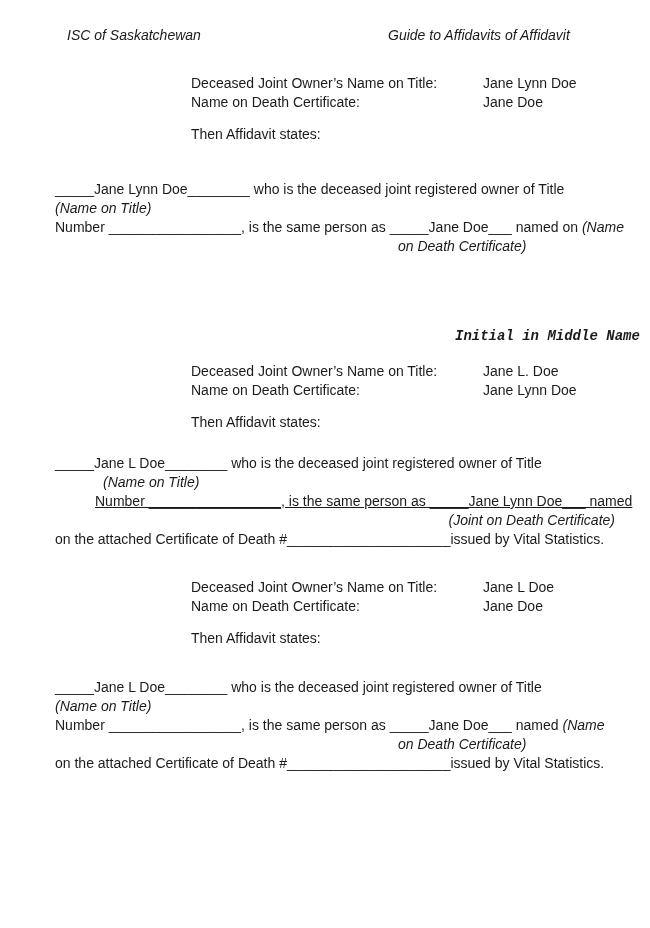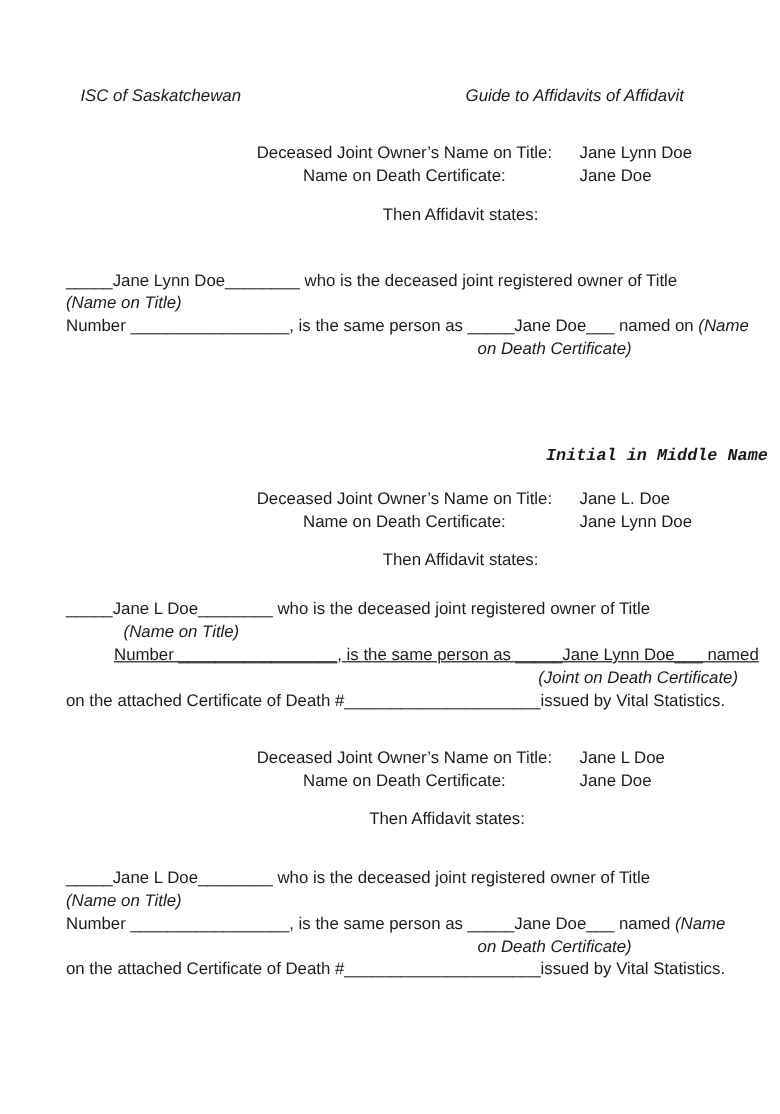--- a/index.html
+++ b/index.html
@@ -6,28 +6,28 @@
   .page {
     position: relative;
     width: 650px;
     height: 928px;
     background: #ffffff;
     color: #1b1b1b;
     font-family: "Liberation Sans", "DejaVu Sans", sans-serif;
     font-size: 14px;
     overflow: hidden;
   }
-  .abs { position: absolute; margin-top: 44px; }
+  .abs { position: absolute; }
   .it { font-style: italic; }
   .bold { font-weight: bold; }
 
   .header-left  { left: 67px;  top: 27px; white-space: nowrap; }
   .header-right { left: 388px; top: 27px; white-space: nowrap; }
 
-  .info-block { white-space: nowrap; text-align: center; }
+  .info-block { white-space: nowrap; }
   .info-row { line-height: 19px; display: flex; }
   .info-label { display: inline-block; width: 292px; }
   .then-line { margin-top: 13px; line-height: 19px; }
 
   .pos-s1-info { left: 191px; top: 74px; }
   .pos-s1-aff  { left: 55px;  top: 180px; }
   .pos-heading { left: 455px; top: 328px; white-space: nowrap; font-family: Liberation Mono, monospace; }
   .pos-s2-info { left: 191px; top: 362px; }
   .pos-s2-aff  { left: 55px;  top: 454px; }
   .pos-s3-info { left: 191px; top: 578px; }

